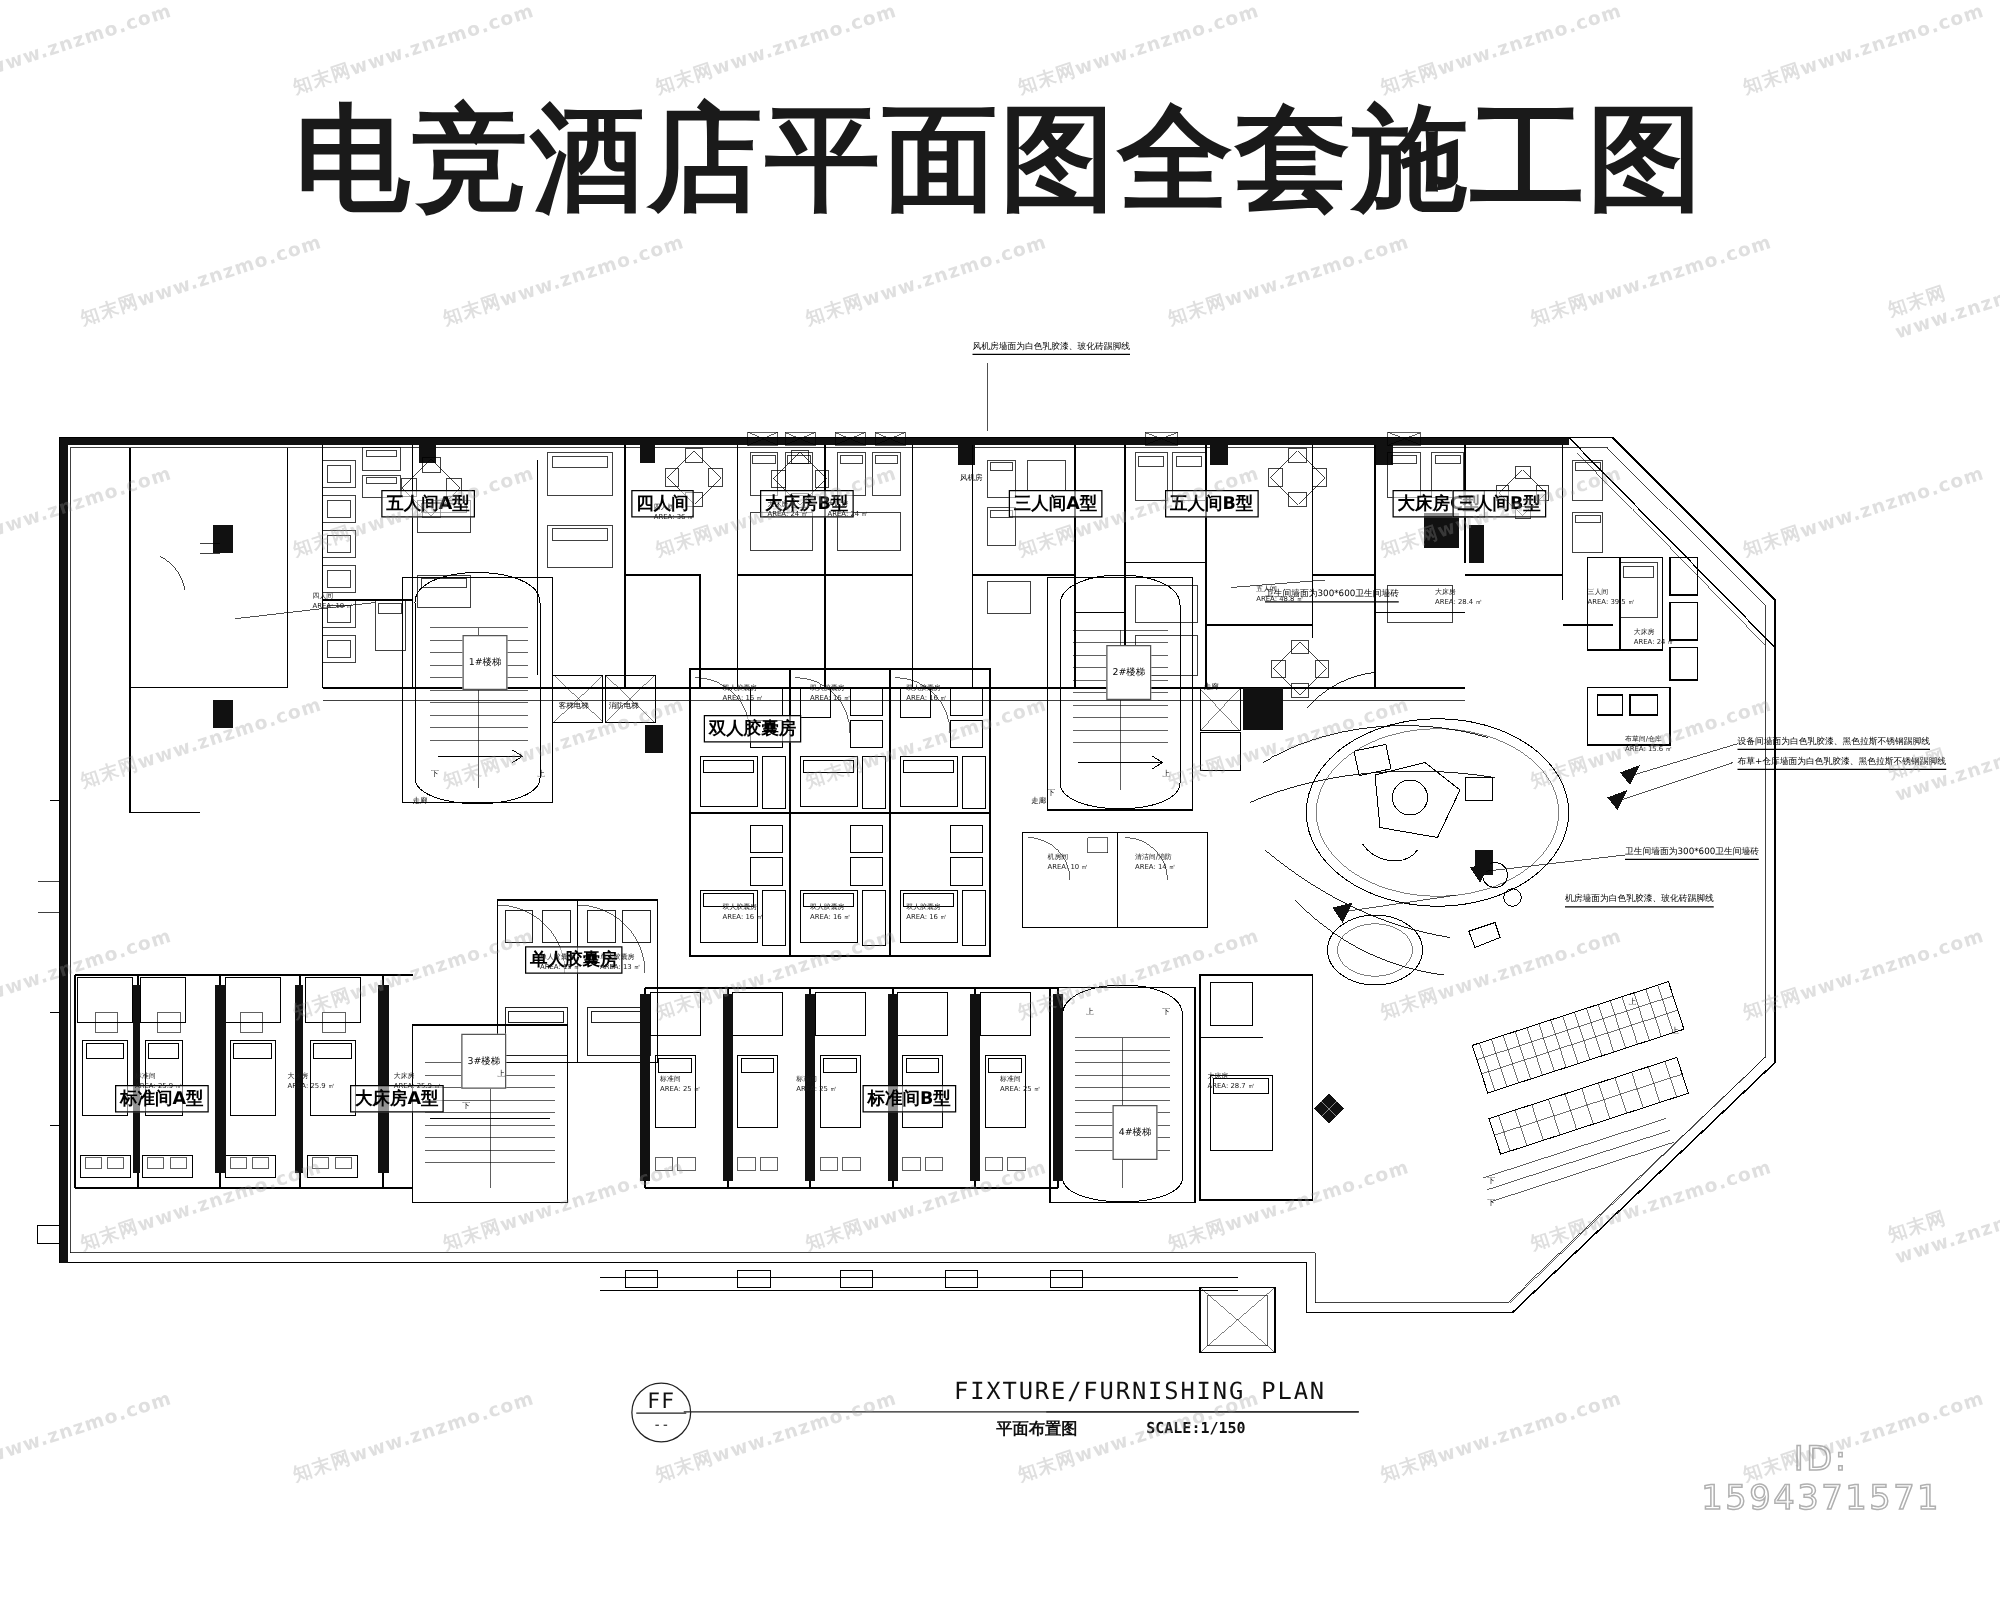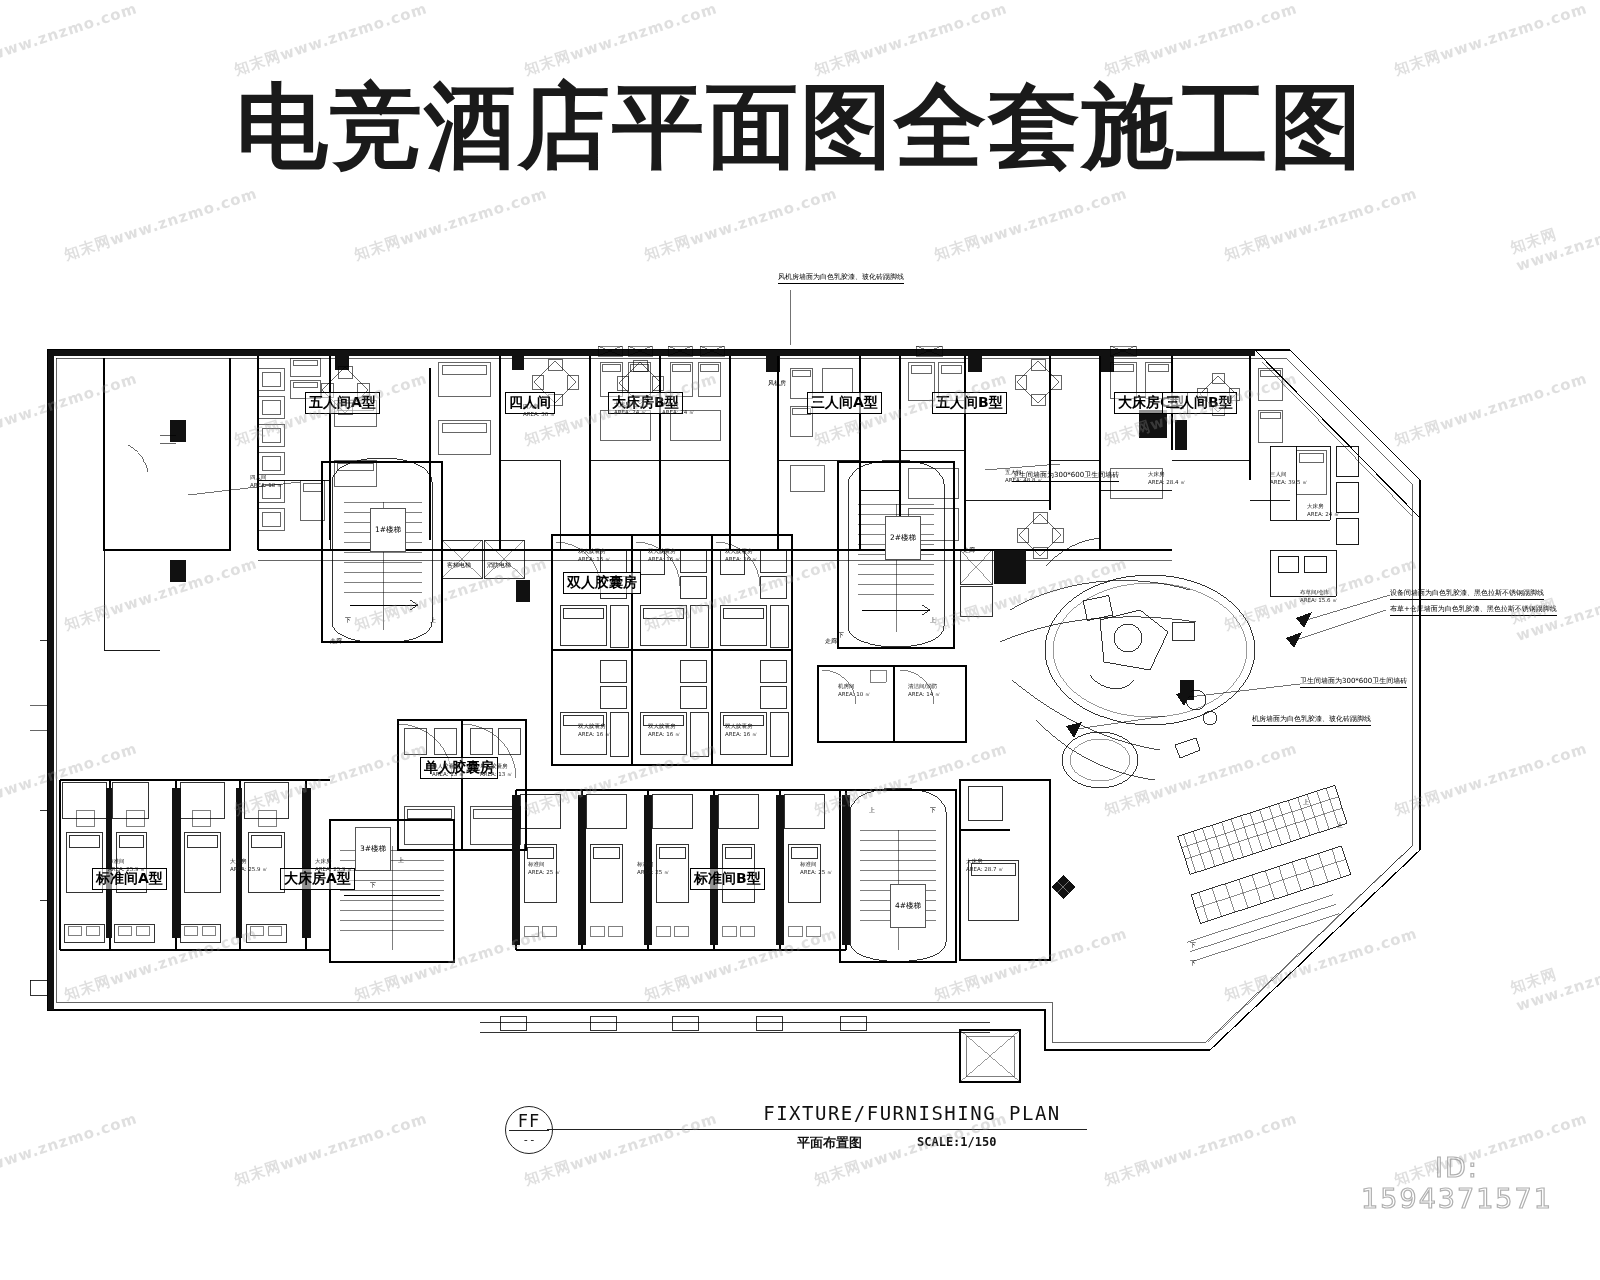--- a/index.html
+++ b/index.html
@@ -727,21 +727,21 @@
     <div class="lbl tiny" style="left: 908px; top: 682px;">
       <div>清洁间/消防</div>
       <div>AREA: 14 ㎡</div>
     </div>
     <div class="lbl tiny" style="left: 1300px; top: 588px;">
       <div>布草间/仓库</div>
       <div>AREA: 15.6 ㎡</div>
     </div>
     <div class="lbl stair" style="left: 370px; top: 508px;">1#楼梯</div>
     <div class="lbl stair" style="left: 885px; top: 516px;">2#楼梯</div>
-    <div class="lbl stair" style="left: 355px; top: 827px;">3#楼梯</div>
+    <div class="lbl stair" style="left: 369px; top: 827px;">3#楼梯</div>
     <div class="lbl stair" style="left: 890px; top: 884px;">4#楼梯</div>
     <div class="lbl tiny6" style="left: 447px; top: 560px;">客梯电梯</div>
     <div class="lbl tiny6" style="left: 487px; top: 560px;">消防电梯</div>
     <div class="lbl tiny6" style="left: 345px; top: 615px;">下</div>
     <div class="lbl tiny6" style="left: 430px; top: 615px;">上</div>
     <div class="lbl tiny6" style="left: 838px; top: 630px;">下</div>
     <div class="lbl tiny6" style="left: 930px; top: 615px;">上</div>
     <div class="lbl tiny6" style="left: 398px; top: 855px;">上</div>
     <div class="lbl tiny6" style="left: 370px; top: 880px;">下</div>
     <div class="lbl tiny6" style="left: 869px; top: 805px;">上</div>

